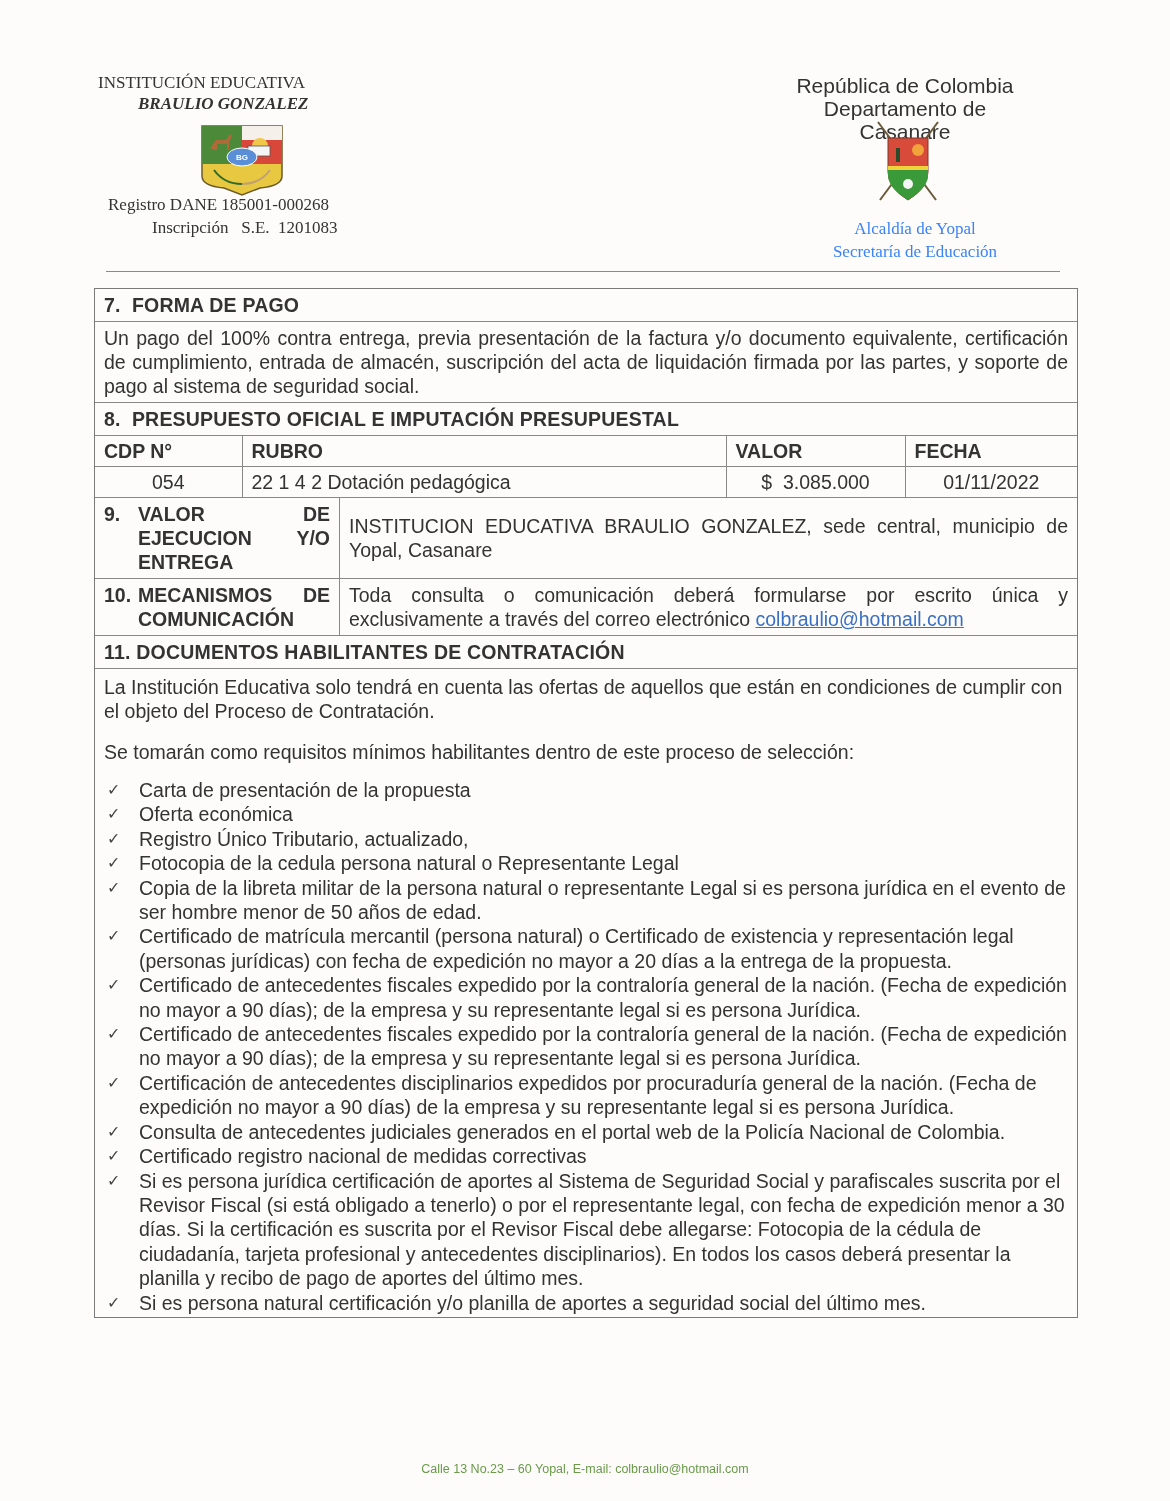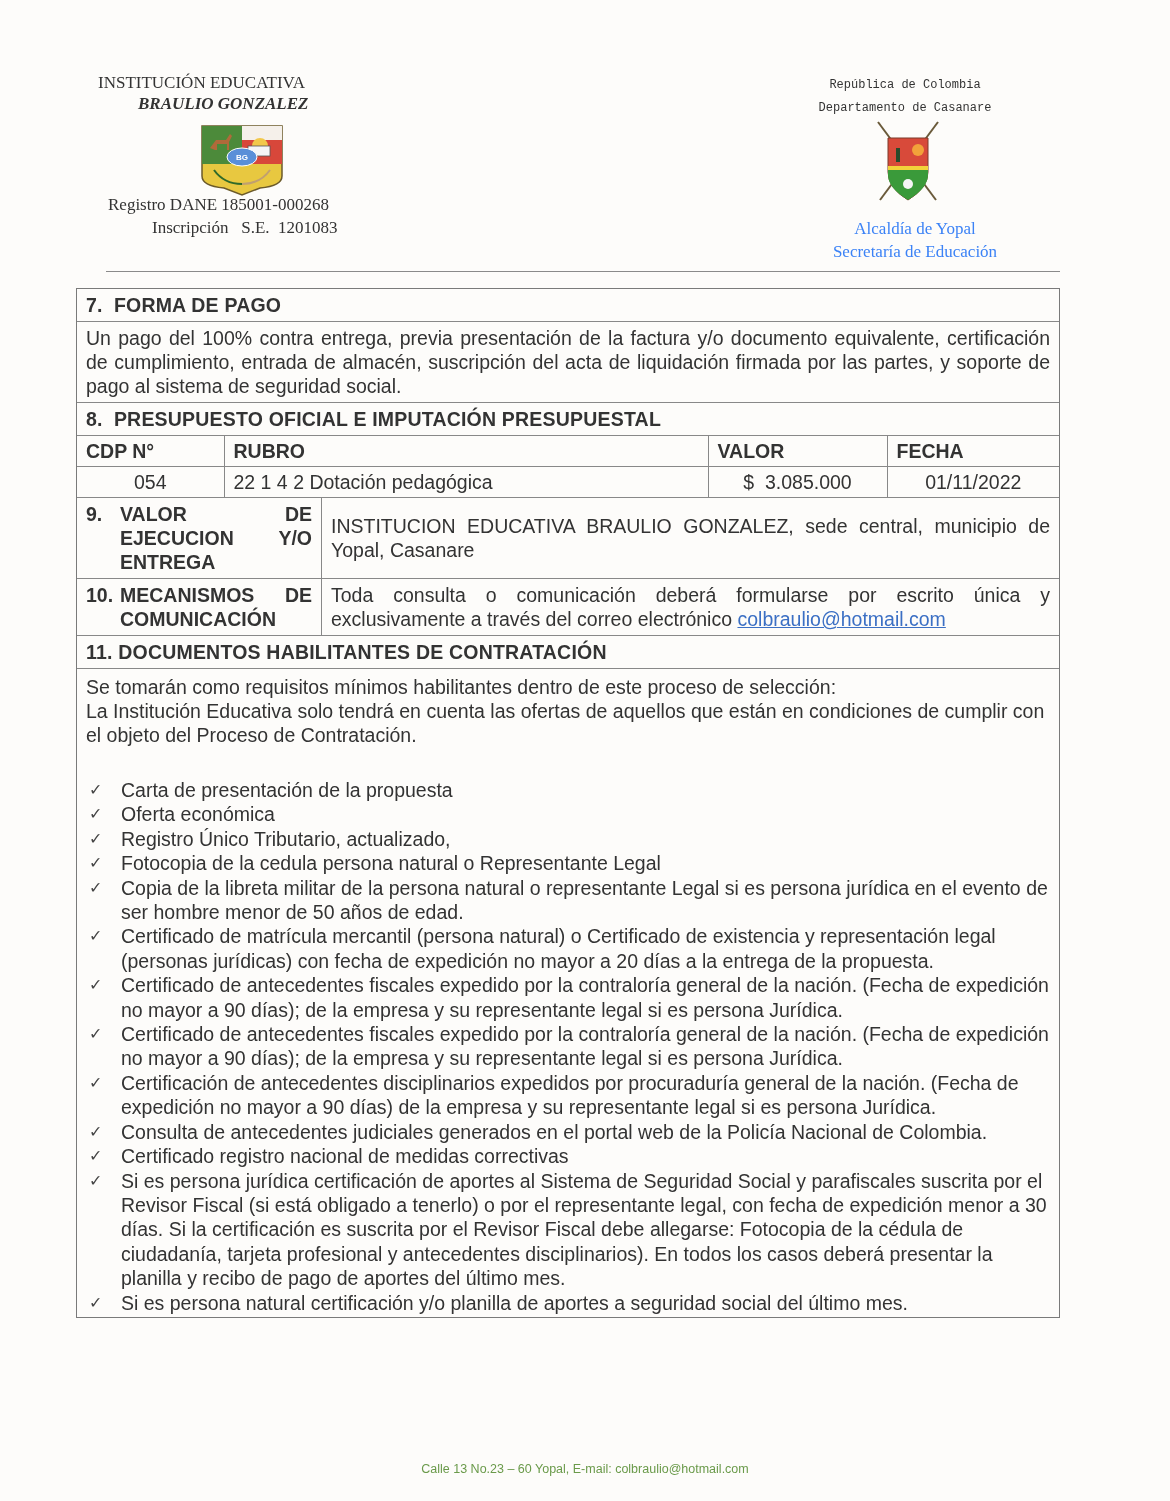--- a/index.html
+++ b/index.html
@@ -15,31 +15,31 @@
       position: absolute; left: 88px; top: 72px; width: 280px;
       font-family: "Liberation Serif", serif; font-size: 17px; line-height: 21px; color: #333;
     }
     .hdr-left .inst { padding-left: 10px; }
     .hdr-left .name { padding-left: 50px; font-weight: bold; font-style: italic; }
     .hdr-left .dane { margin-top: 5px; padding-left: 20px; line-height: 23px; }
     .hdr-left .insc { padding-left: 64px; line-height: 23px; }
     .shield-left { position: absolute; left: 200px; top: 124px; width: 84px; height: 72px; }
     .hdr-right {
       position: absolute; left: 790px; top: 74px; width: 230px;
-      font-family: Liberation Mono, monospace; font-size: 12px; line-height: 23px; color: #333; text-align: center;
+      font-family: Liberation Sans, sans-serif; font-size: 21px; line-height: 23px; color: #333; text-align: center;
     }
     .hdr-right2 {
       position: absolute; left: 810px; top: 217px; width: 210px;
       font-family: "Liberation Serif", serif; font-size: 17px; line-height: 23px; color: #3b82f6; text-align: center;
     }
     .shield-right { position: absolute; left: 872px; top: 120px; width: 72px; height: 86px; }
     .hr { position: absolute; left: 106px; top: 271px; width: 954px; height: 0; border-top: 1.5px solid #8a8a8a; }
 
     .doc {
-      position: absolute; left: 76px; top: 288px; width: 982px;
+      position: absolute; left: 94px; top: 288px; width: 982px;
       border: 1.5px solid #7a7a7a;
       font-size: 19.5px; color: #333;
     }
     .sec-title {
       font-weight: bold; padding: 3px 9px 3px 9px; line-height: 26px;
       border-bottom: 1.5px solid #888; letter-spacing: 0.2px;
     }
     .para {
       padding: 4px 9px 4px 9px; line-height: 24px; text-align: justify;
       border-bottom: 1.5px solid #888;
@@ -162,22 +162,22 @@
       <span style="flex:1; text-align:justify; text-align-last:left;">MECANISMOS DE COMUNICACIÓN</span>
     </div>
     <div class="val">
       <span>Toda consulta o comunicación deberá formularse por escrito única y exclusivamente a través del correo electrónico</span>
       <a class="mail" href="#">colbraulio@hotmail.com</a>
     </div>
   </div>
 
   <div class="sec-title">11. DOCUMENTOS HABILITANTES DE CONTRATACIÓN</div>
   <div class="intro">
+    <p>La Institución Educativa solo tendrá en cuenta las ofertas de aquellos que están en condiciones de cumplir con el objeto del Proceso de Contratación.</p>
     <p style="margin-bottom:0">Se tomarán como requisitos mínimos habilitantes dentro de este proceso de selección:</p>
-    <p>La Institución Educativa solo tendrá en cuenta las ofertas de aquellos que están en condiciones de cumplir con el objeto del Proceso de Contratación.</p>
   </div>
   <ul class="checks">
     <li><span class="chk">✓</span><span>Carta de presentación de la propuesta</span></li>
     <li><span class="chk">✓</span><span>Oferta económica</span></li>
     <li><span class="chk">✓</span><span>Registro Único Tributario, actualizado,</span></li>
     <li><span class="chk">✓</span><span>Fotocopia de la cedula persona natural o Representante Legal</span></li>
     <li><span class="chk">✓</span><span>Copia de la libreta militar de la persona natural o representante Legal si es persona jurídica en el evento de ser hombre menor de 50 años de edad.</span></li>
     <li><span class="chk">✓</span><span>Certificado de matrícula mercantil (persona natural) o Certificado de existencia y representación legal (personas jurídicas) con fecha de expedición no mayor a 20 días a la entrega de la propuesta.</span></li>
     <li><span class="chk">✓</span><span>Certificado de antecedentes fiscales expedido por la contraloría general de la nación. (Fecha de expedición no mayor a 90 días); de la empresa y su representante legal si es persona Jurídica.</span></li>
     <li><span class="chk">✓</span><span>Certificado de antecedentes fiscales expedido por la contraloría general de la nación. (Fecha de expedición no mayor a 90 días); de la empresa y su representante legal si es persona Jurídica.</span></li>

